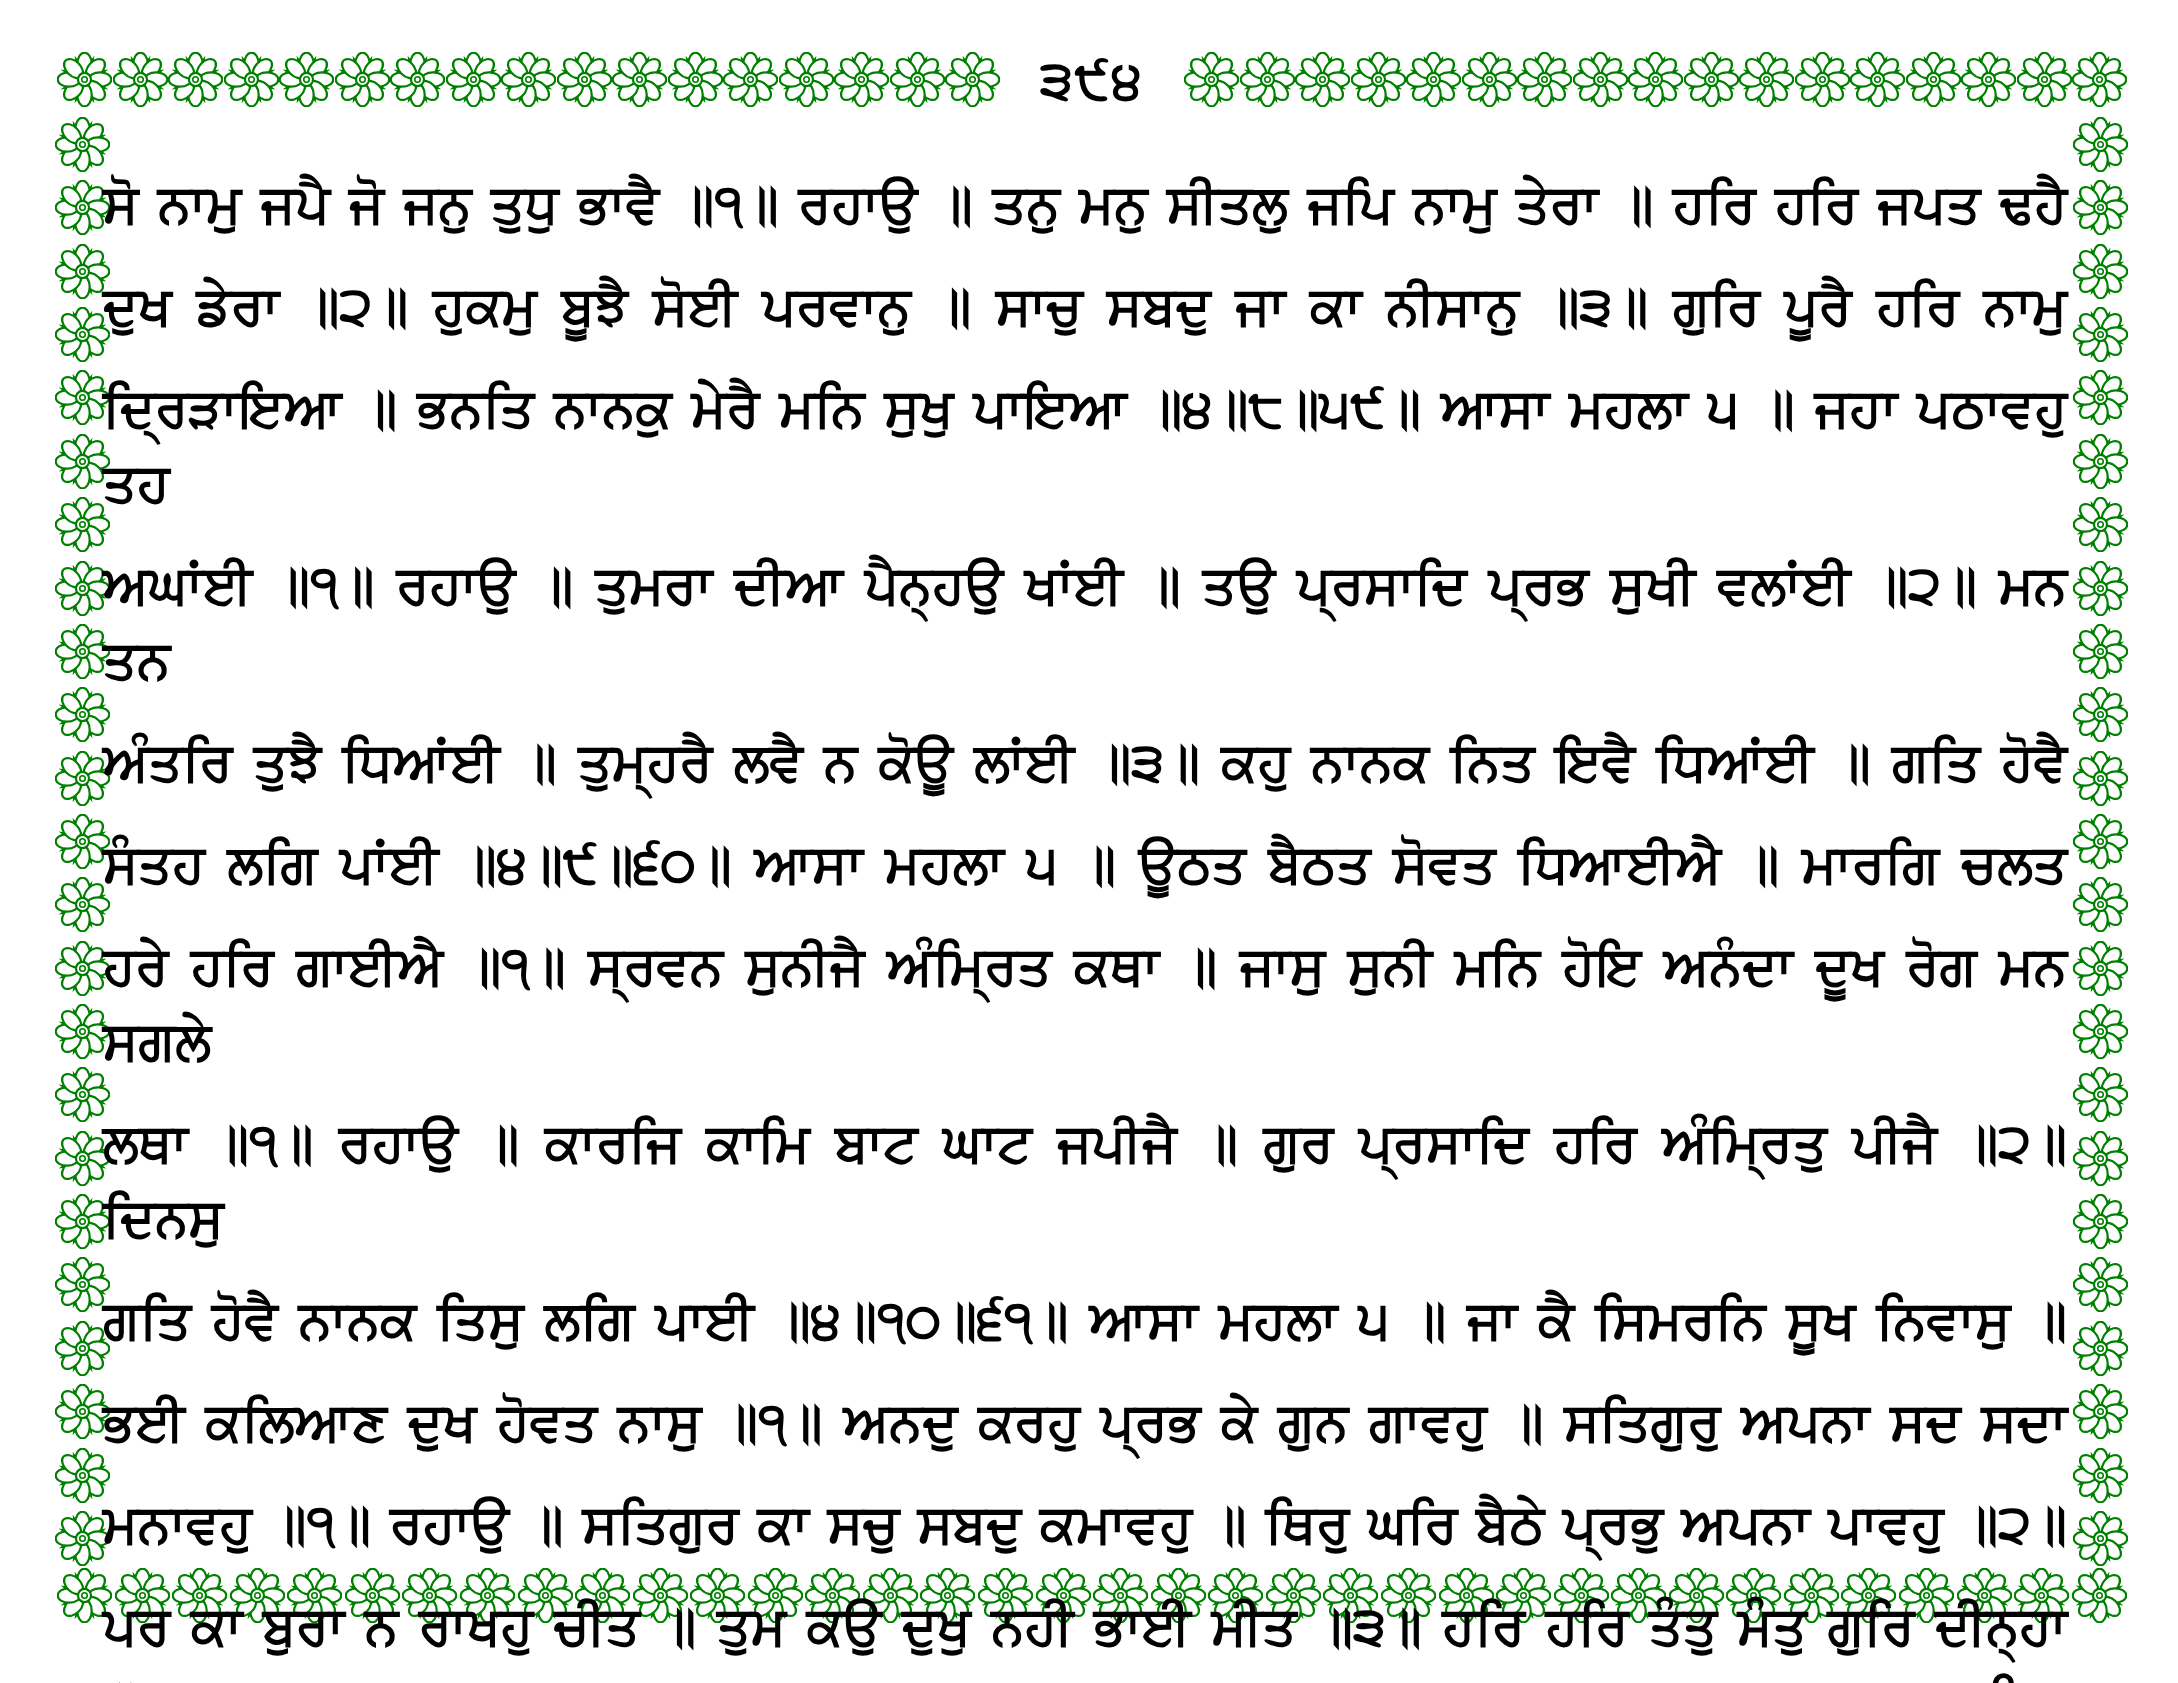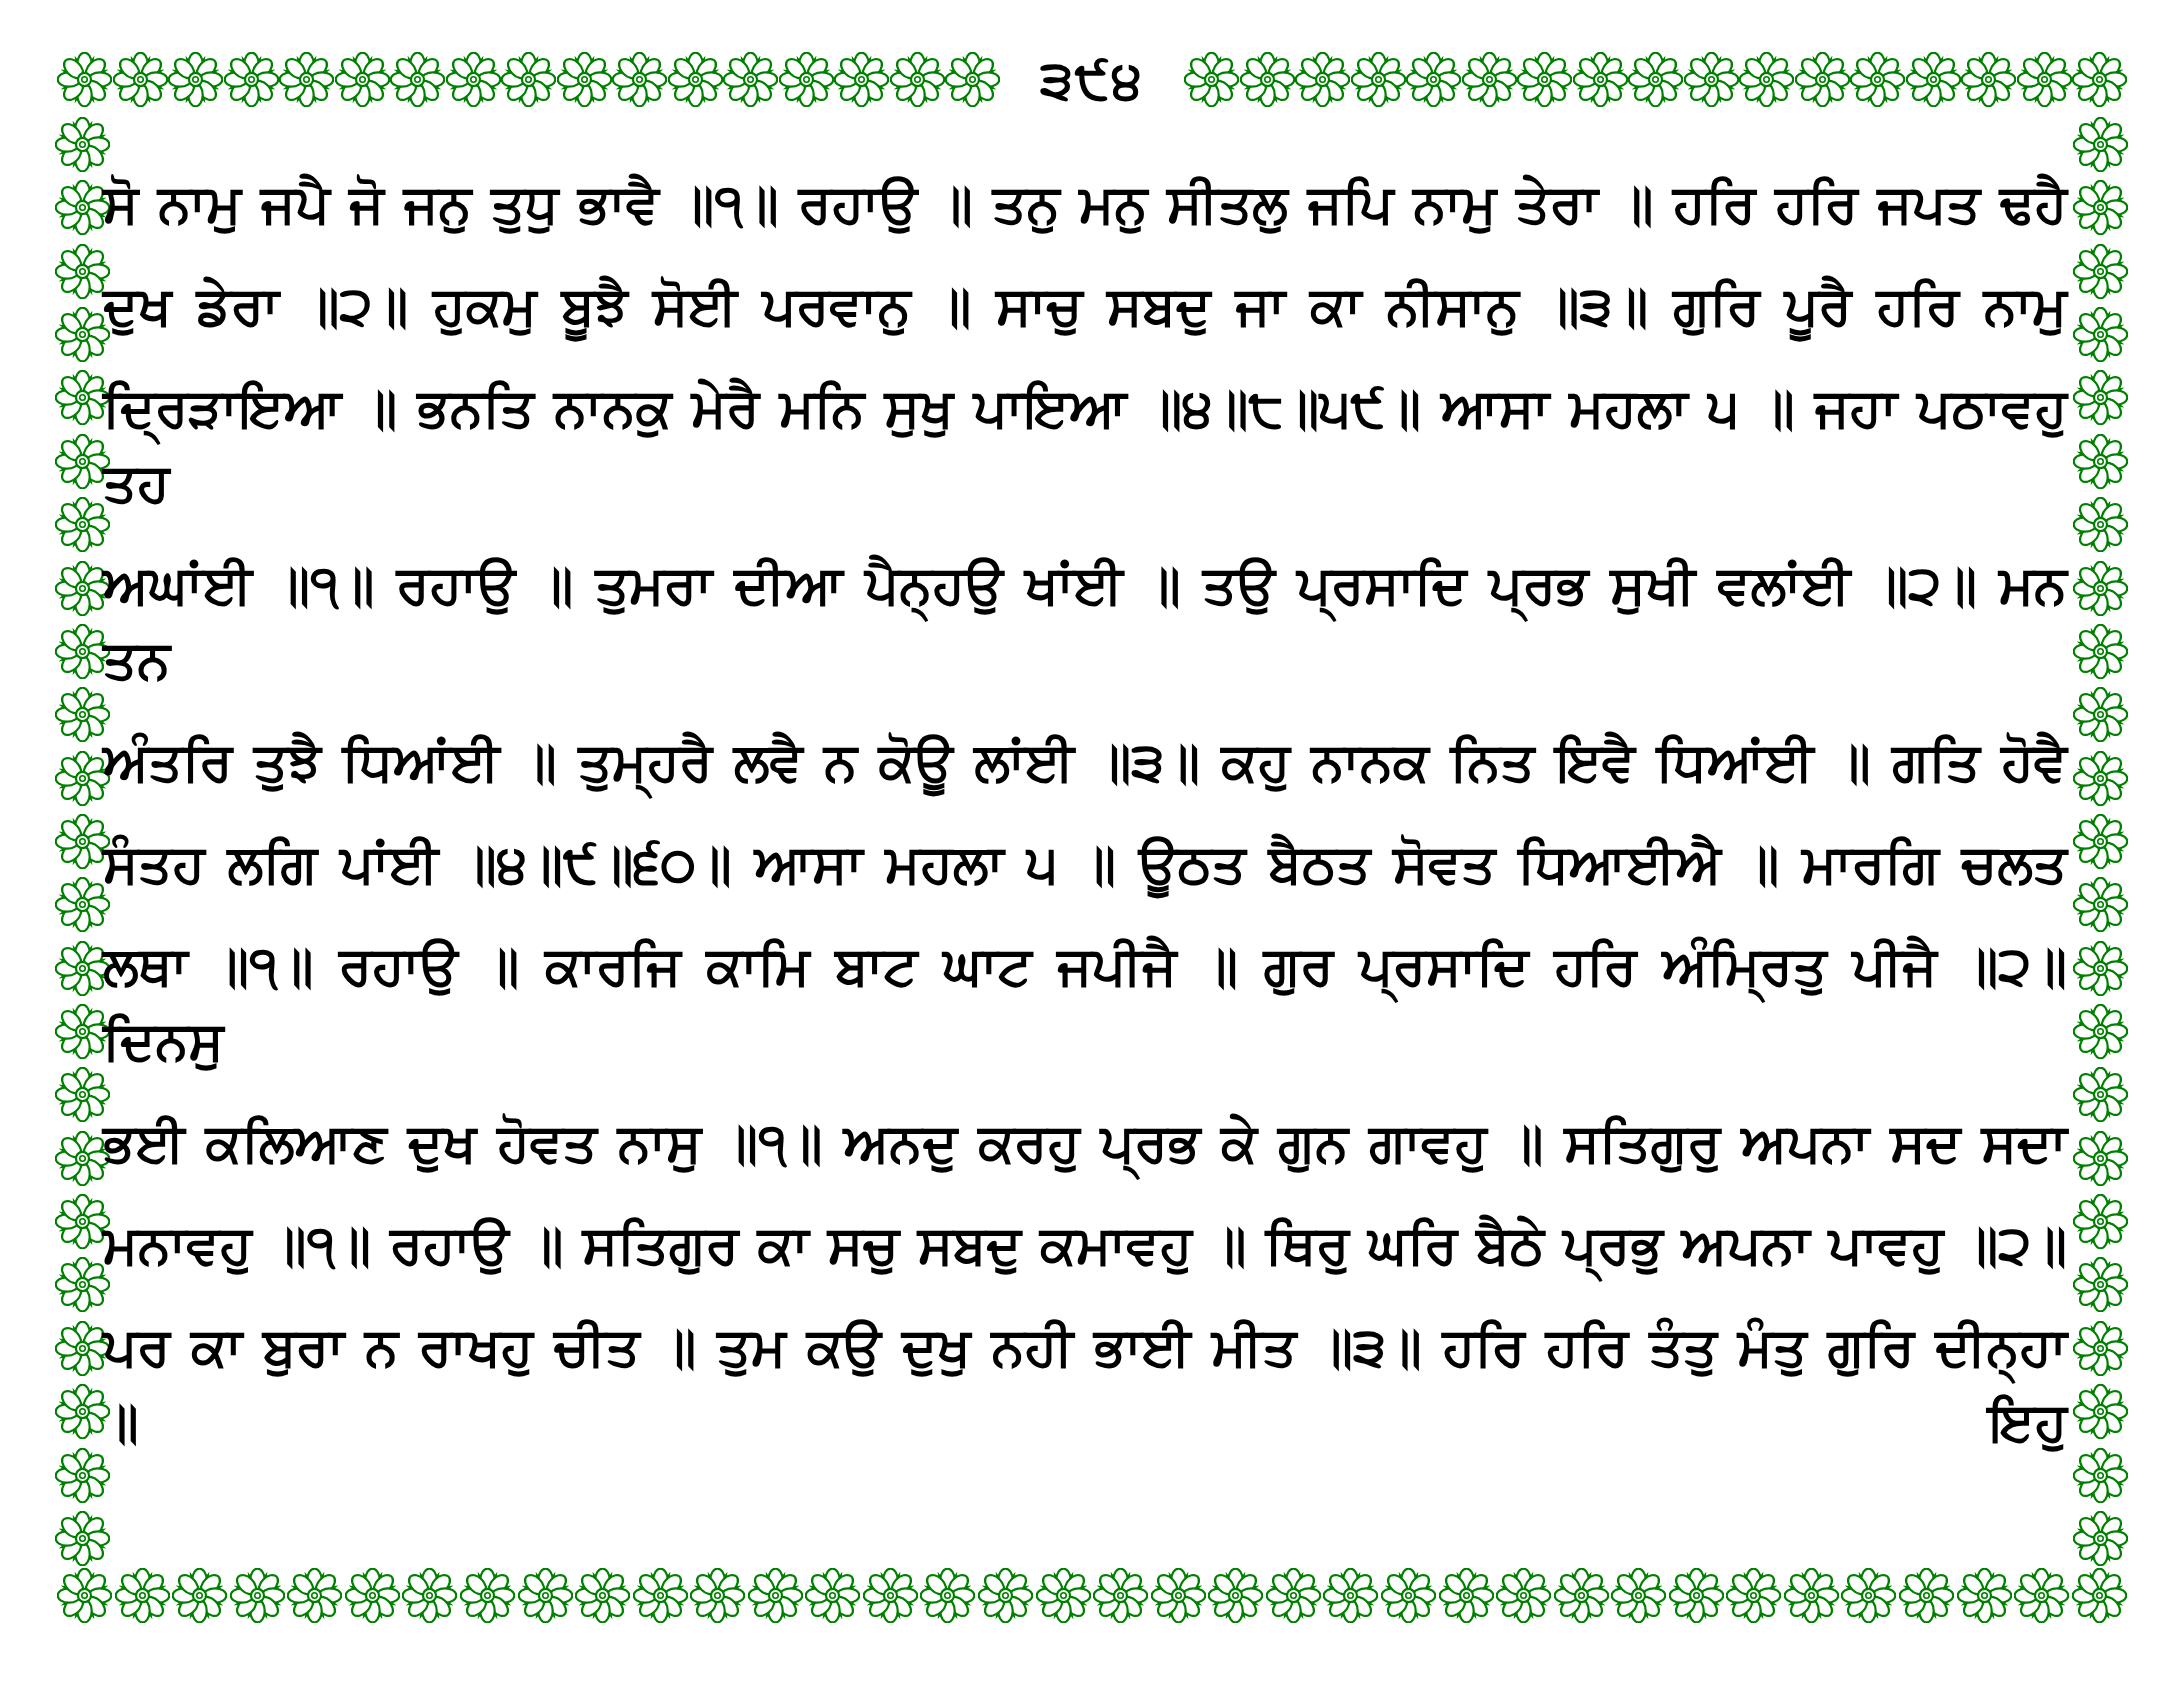--- a/index.html
+++ b/index.html
@@ -425,19 +425,21 @@
     </svg>
   </div>
 
 <div class="text-block">
   <div class="gurbani-line">ਸੋ ਨਾਮੁ ਜਪੈ ਜੋ ਜਨੁ ਤੁਧੁ ਭਾਵੈ ॥੧॥ ਰਹਾਉ ॥ ਤਨੁ ਮਨੁ ਸੀਤਲੁ ਜਪਿ ਨਾਮੁ ਤੇਰਾ ॥ ਹਰਿ ਹਰਿ ਜਪਤ ਢਹੈ</div>
   <div class="gurbani-line">ਦੁਖ ਡੇਰਾ ॥੨॥ ਹੁਕਮੁ ਬੂਝੈ ਸੋਈ ਪਰਵਾਨੁ ॥ ਸਾਚੁ ਸਬਦੁ ਜਾ ਕਾ ਨੀਸਾਨੁ ॥੩॥ ਗੁਰਿ ਪੂਰੈ ਹਰਿ ਨਾਮੁ</div>
   <div class="gurbani-line">ਦ੍ਰਿੜਾਇਆ ॥ ਭਨਤਿ ਨਾਨਕੁ ਮੇਰੈ ਮਨਿ ਸੁਖੁ ਪਾਇਆ ॥੪॥੮॥੫੯॥ ਆਸਾ ਮਹਲਾ ੫ ॥ ਜਹਾ ਪਠਾਵਹੁ ਤਹ</div>
   <div class="gurbani-line">ਅਘਾਂਈ ॥੧॥ ਰਹਾਉ ॥ ਤੁਮਰਾ ਦੀਆ ਪੈਨ੍ਹਉ ਖਾਂਈ ॥ ਤਉ ਪ੍ਰਸਾਦਿ ਪ੍ਰਭ ਸੁਖੀ ਵਲਾਂਈ ॥੨॥ ਮਨ ਤਨ</div>
   <div class="gurbani-line">ਅੰਤਰਿ ਤੁਝੈ ਧਿਆਂਈ ॥ ਤੁਮ੍ਹਰੈ ਲਵੈ ਨ ਕੋਊ ਲਾਂਈ ॥੩॥ ਕਹੁ ਨਾਨਕ ਨਿਤ ਇਵੈ ਧਿਆਂਈ ॥ ਗਤਿ ਹੋਵੈ</div>
   <div class="gurbani-line">ਸੰਤਹ ਲਗਿ ਪਾਂਈ ॥੪॥੯॥੬੦॥ ਆਸਾ ਮਹਲਾ ੫ ॥ ਊਠਤ ਬੈਠਤ ਸੋਵਤ ਧਿਆਈਐ ॥ ਮਾਰਗਿ ਚਲਤ</div>
+  <div class="gurbani-line">ਹਰੇ ਹਰਿ ਗਾਈਐ ॥੧॥ ਸ੍ਰਵਨ ਸੁਨੀਜੈ ਅੰਮ੍ਰਿਤ ਕਥਾ ॥ ਜਾਸੁ ਸੁਨੀ ਮਨਿ ਹੋਇ ਅਨੰਦਾ ਦੂਖ ਰੋਗ ਮਨ ਸਗਲੇ</div>
   <div class="gurbani-line">ਲਥਾ ॥੧॥ ਰਹਾਉ ॥ ਕਾਰਜਿ ਕਾਮਿ ਬਾਟ ਘਾਟ ਜਪੀਜੈ ॥ ਗੁਰ ਪ੍ਰਸਾਦਿ ਹਰਿ ਅੰਮ੍ਰਿਤੁ ਪੀਜੈ ॥੨॥ ਦਿਨਸੁ</div>
+  <div class="gurbani-line">ਗਤਿ ਹੋਵੈ ਨਾਨਕ ਤਿਸੁ ਲਗਿ ਪਾਈ ॥੪॥੧੦॥੬੧॥ ਆਸਾ ਮਹਲਾ ੫ ॥ ਜਾ ਕੈ ਸਿਮਰਨਿ ਸੂਖ ਨਿਵਾਸੁ ॥</div>
   <div class="gurbani-line">ਭਈ ਕਲਿਆਣ ਦੁਖ ਹੋਵਤ ਨਾਸੁ ॥੧॥ ਅਨਦੁ ਕਰਹੁ ਪ੍ਰਭ ਕੇ ਗੁਨ ਗਾਵਹੁ ॥ ਸਤਿਗੁਰੁ ਅਪਨਾ ਸਦ ਸਦਾ</div>
   <div class="gurbani-line">ਮਨਾਵਹੁ ॥੧॥ ਰਹਾਉ ॥ ਸਤਿਗੁਰ ਕਾ ਸਚੁ ਸਬਦੁ ਕਮਾਵਹੁ ॥ ਥਿਰੁ ਘਰਿ ਬੈਠੇ ਪ੍ਰਭੁ ਅਪਨਾ ਪਾਵਹੁ ॥੨॥</div>
   <div class="gurbani-line">ਪਰ ਕਾ ਬੁਰਾ ਨ ਰਾਖਹੁ ਚੀਤ ॥ ਤੁਮ ਕਉ ਦੁਖੁ ਨਹੀ ਭਾਈ ਮੀਤ ॥੩॥ ਹਰਿ ਹਰਿ ਤੰਤੁ ਮੰਤੁ ਗੁਰਿ ਦੀਨ੍ਹਾ ॥ ਇਹੁ</div>
 
 </div>
 
 
 </body></html>

